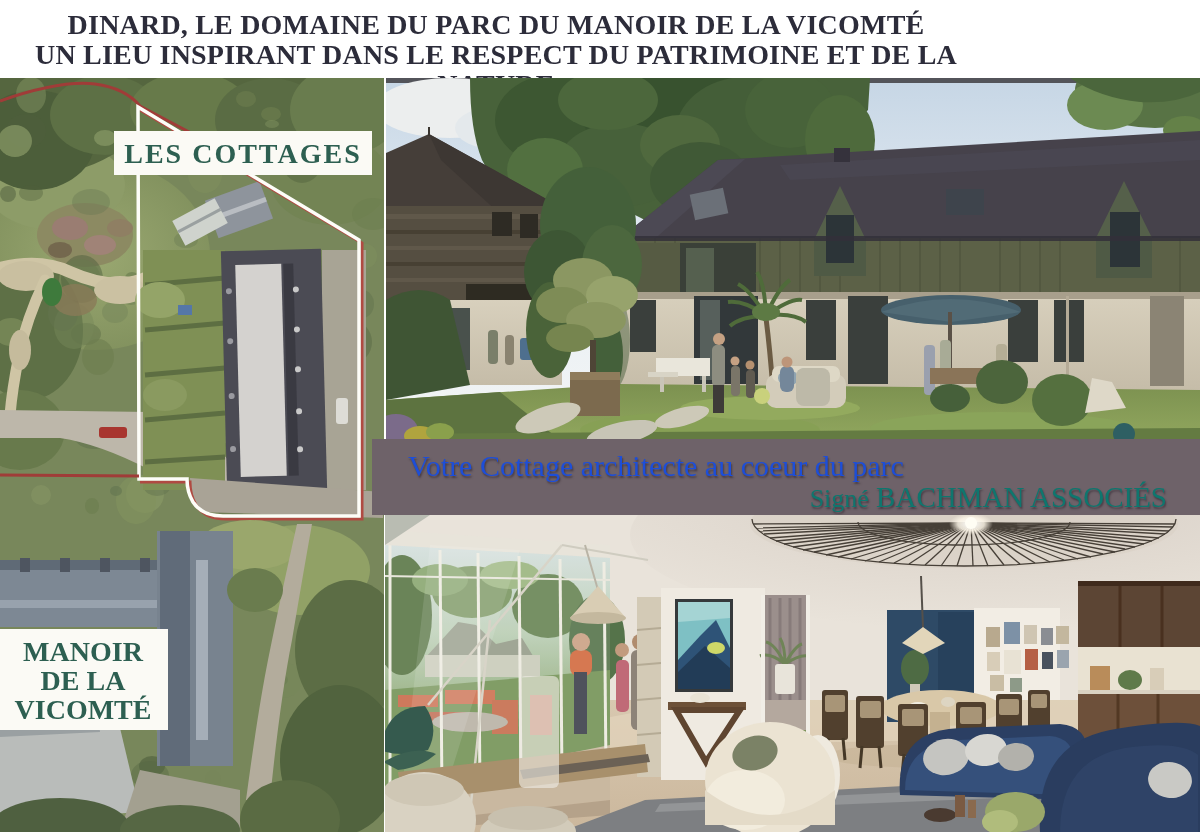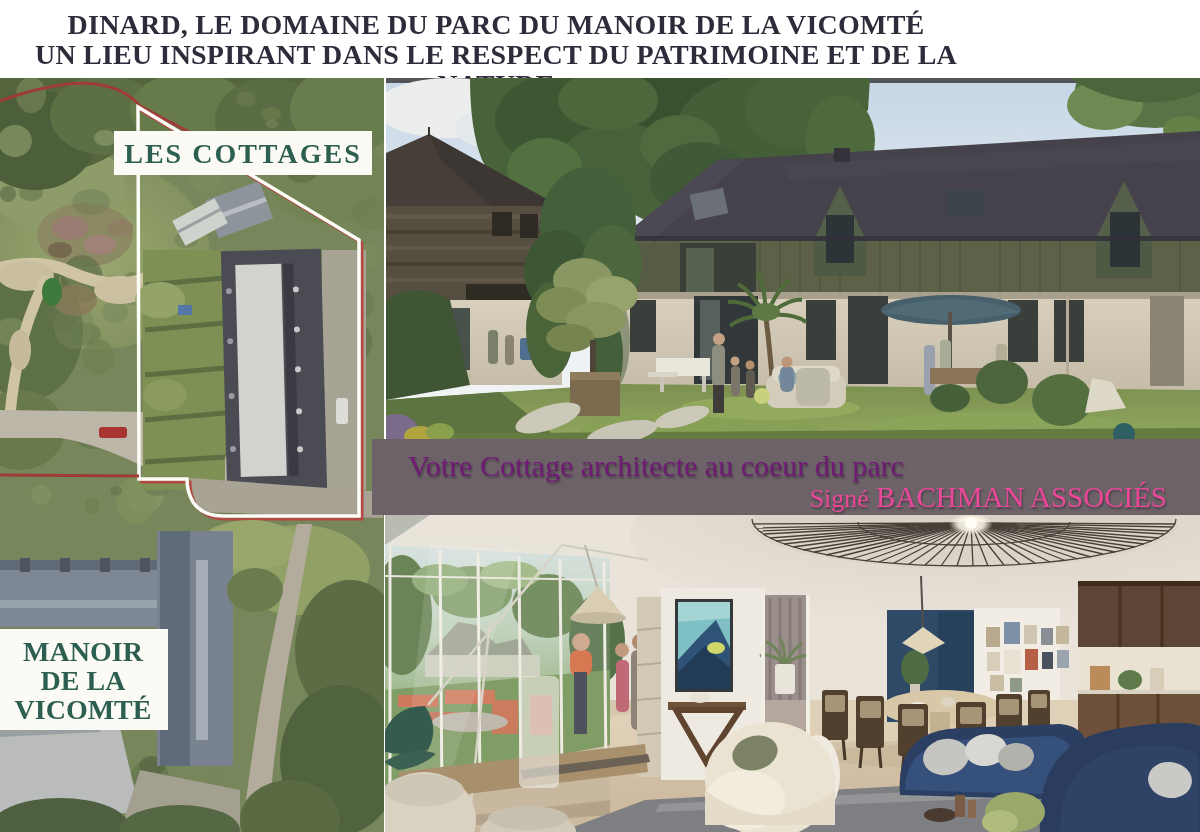--- a/index.html
+++ b/index.html
@@ -443,23 +443,23 @@
 
 <circle cx="1124" cy="434" r="11" fill="#2e5f63"></circle>
 
 <ellipse cx="396" cy="430" rx="22" ry="16" fill="#7b6b8a"></ellipse>
 <ellipse cx="420" cy="436" rx="16" ry="10" fill="#b0a43e"></ellipse>
 <ellipse cx="440" cy="432" rx="14" ry="9" fill="#8aa04c"></ellipse>
 </svg>
 
 <div class="abs" style="left:372px;top:439px;width:828px;height:76px;background:#6e6269"></div>
 
-<div class="abs" style="left:408px;top:449px;color:#701a75;font-size:30px;text-shadow:1px 2px 2px rgba(40,30,40,.55)">Votre Cottage architecte au coeur du parc</div>
-
-<div class="abs" style="left:372px;top:481px;width:795px;text-align:right;color:#ec4899;font-size:29px;text-shadow:1px 2px 2px rgba(40,30,40,.55)"><span style="font-size:26px">Signé</span> BACHMAN ASSOCIÉS</div>
+<div class="abs" style="left:408px;top:449px;color:#1d4ed8;font-size:30px;text-shadow:1px 2px 2px rgba(40,30,40,.55)">Votre Cottage architecte au coeur du parc</div>
+
+<div class="abs" style="left:372px;top:481px;width:795px;text-align:right;color:#0f766e;font-size:29px;text-shadow:1px 2px 2px rgba(40,30,40,.55)"><span style="font-size:26px">Signé</span> BACHMAN ASSOCIÉS</div>
 
 <svg class="abs" style="left:385px;top:515px" width="815" height="317" viewBox="385 515 815 317">
 <defs>
 <linearGradient id="floorg" x1="0" y1="0" x2="0" y2="1">
 <stop offset="0%" stop-color="#d8c8b0"></stop>
         <stop offset="100%" stop-color="#cbb79c"></stop>
 </linearGradient>
 <linearGradient id="gardg" x1="0" y1="0" x2="0" y2="1">
 <stop offset="0%" stop-color="#d4dfdd"></stop>
         <stop offset="35%" stop-color="#b9cdb3"></stop>

